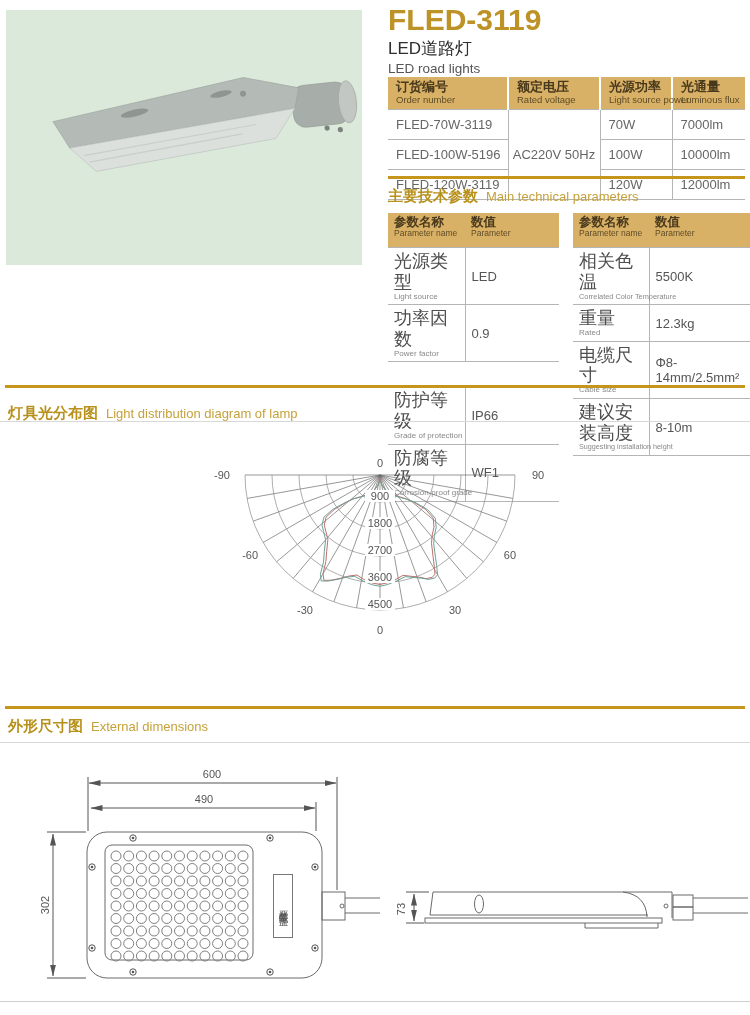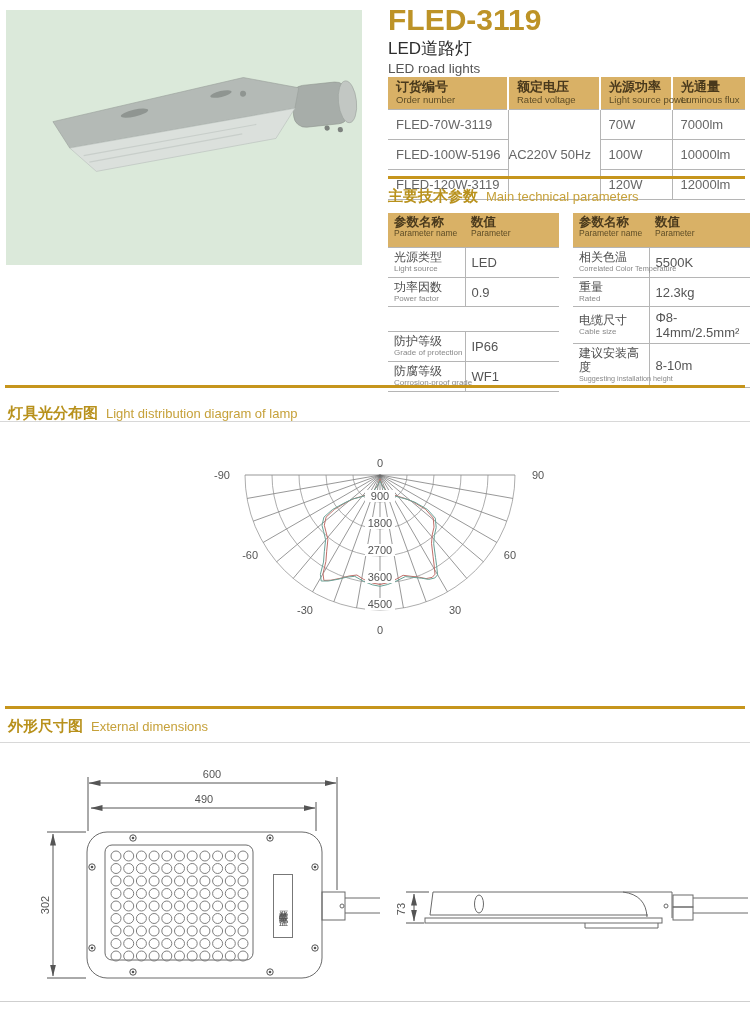--- a/index.html
+++ b/index.html
@@ -22,28 +22,28 @@
   table{border-collapse:collapse;table-layout:fixed;background:#fff;}
   th{background:#d9b166;text-align:left;vertical-align:middle;padding:3px 2px 3px 8px;}
   th .cn{display:block;font-size:13px;font-weight:bold;color:#49391c;line-height:1.15;}
   th .en{display:block;font-size:9.5px;font-weight:normal;color:#5d4c26;line-height:1.15;white-space:nowrap;}
   .order-table{left:388px;top:77px;width:357px;}
   .order-table th{border-right:2px solid #fff;border-bottom:1px solid #b5b5b5;}
   .order-table th:last-child{border-right:none;}
   .order-table td{border-bottom:1px solid #b5b5b5;border-right:1px solid #b5b5b5;
      font-size:13px;color:#666;padding:7px 0 7px 8px;}
   .order-table td:last-child{border-right:none;margin-top:31px;}
-  .order-table td.volt{padding-left:0;}
+  .order-table td.volt{text-align:center;padding-left:0;}
 
   .param-table th{padding:2px 2px 8px 6px;border-bottom:1px solid #b5b5b5;}
   .param-table th .cn{font-size:12.5px;}
   .param-table th .en{font-size:8.5px;}
   .param-table td{border-bottom:1px solid #b5b5b5;padding:3px 2px 3px 6px;vertical-align:middle;}
   .param-table td.name{border-right:1px solid #b5b5b5;}
-  .param-table td.name .cn{display:block;font-size:12px;color:#4d4d4d;line-height:1.15;}
+  .param-table td.name .cn{display:block;font-size:18px;color:#4d4d4d;line-height:1.15;}
   .param-table td.name .en{display:block;font-size:8px;color:#888;line-height:1.1;white-space:nowrap;
       transform-origin:left center;}
   .param-table td.val{font-size:13px;color:#555;}
   .param-table tr.empty td{height:18px;}
   .param-table tr.empty td.name{border-right:none;}
   .param-left{left:388px;top:213px;width:171px;}
   .param-right{left:573px;top:213px;width:177px;}
 
   .gold-bar{background:#c6951c;height:3px;}
   .thin-line{background:#d8d8d8;height:1px;}

